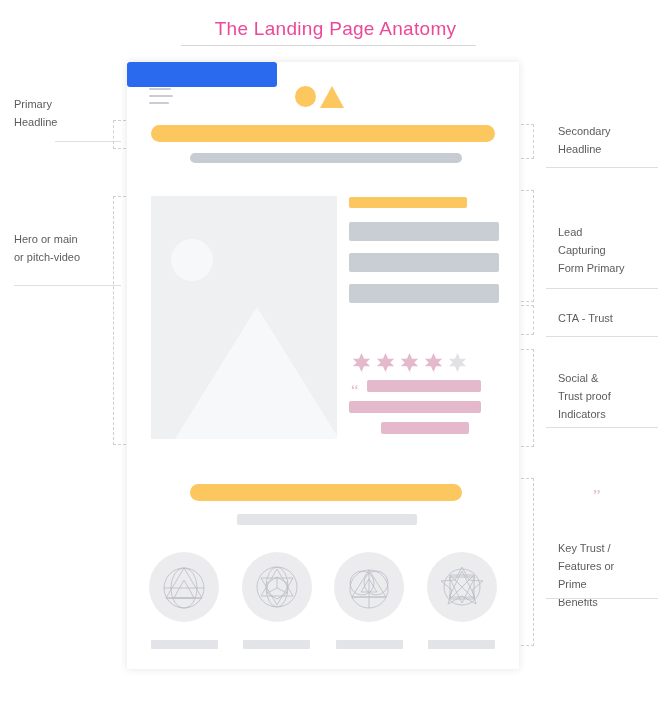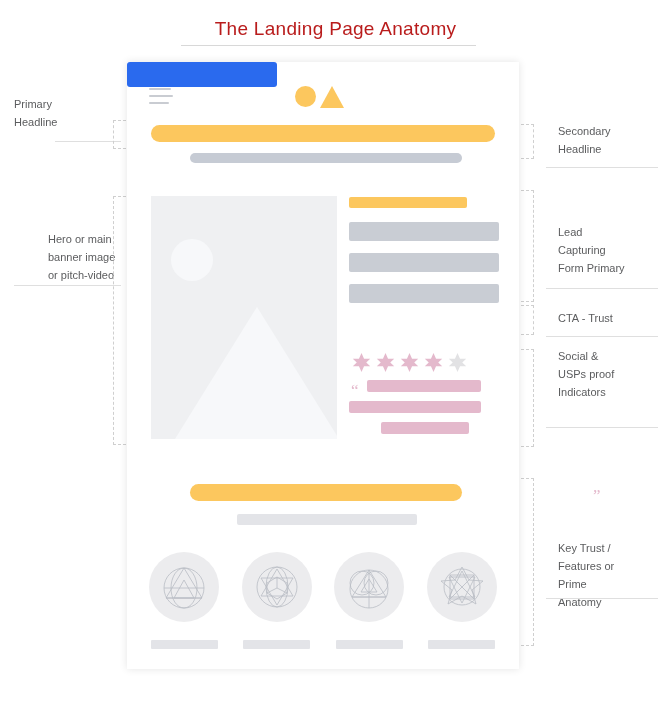--- a/index.html
+++ b/index.html
@@ -20,21 +20,21 @@
   }
 
   
   .page-title {
     position: absolute;
     left: 0;
     top: 18px;
     width: 671px;
     text-align: center;
     font-size: 19px;
-    color: #b91c1c;
+    color: #ec4899;
     letter-spacing: .3px;
     font-weight: 400;
   }
   .title-rule {
     position: absolute;
     left: 181px;
     top: 45px;
     width: 295px;
     height: 1px;
     background: #d8d8d8;
@@ -239,23 +239,22 @@
   <div class="page-title">The Landing Page Anatomy</div>
   <div class="title-rule"></div>
 
   <div class="ann" style="left:14px; top:95px; width:96px;">
     <div>Primary</div>
     <div>Headline</div>
   </div>
   <div class="ann-rule" style="left:55px; top:141px; width:66px;"></div>
   <div class="bracket bracket-l" style="left:113px; top:120px; width:17px; height:27px;"></div>
 
-  <div class="ann" style="left:14px; top:230px; width:108px;margin-left:34px;">
+  <div class="ann" style="left:14px; top:230px; width:108px;">
     <div>Hero or main</div>
-    <div>banner image</div>
     <div>or pitch-video</div>
   </div>
   <div class="ann-rule" style="left:14px; top:285px; width:107px;"></div>
   <div class="bracket bracket-l" style="left:113px; top:196px; width:17px; height:247px;"></div>
 
   <div class="bracket bracket-r" style="left:516px; top:124px; width:17px; height:33px;"></div>
   <div class="ann" style="left:558px; top:122px; width:100px;">
     <div>Secondary</div>
     <div>Headline</div>
   </div>
@@ -269,33 +268,33 @@
   </div>
   <div class="ann-rule" style="left:546px; top:288px; width:112px;"></div>
 
   <div class="bracket bracket-r" style="left:516px; top:305px; width:17px; height:28px;"></div>
   <div class="ann" style="left:558px; top:309px; width:104px;">
     <div>CTA - Trust</div>
   </div>
   <div class="ann-rule" style="left:546px; top:336px; width:112px;"></div>
 
   <div class="bracket bracket-r" style="left:516px; top:349px; width:17px; height:96px;"></div>
-  <div class="ann" style="left:558px; top:347px; width:104px;">
+  <div class="ann" style="left:558px; top:369px; width:104px;">
     <div>Social &amp;</div>
-    <div>USPs proof</div>
+    <div>Trust proof</div>
     <div>Indicators</div>
   </div>
   <div class="ann-rule" style="left:546px; top:427px; width:112px;"></div>
 
   <div class="bracket bracket-r" style="left:516px; top:478px; width:17px; height:166px;"></div>
   <div class="ann" style="left:558px; top:539px; width:104px;">
     <div>Key Trust /</div>
     <div>Features or</div>
     <div>Prime</div>
-    <div>Anatomy</div>
+    <div>Benefits</div>
   </div>
   <div class="ann-rule" style="left:546px; top:598px; width:112px;"></div>
 
   <div class="mockup">
 
     <div class="hamburger">
       <i></i>
       <i></i>
       <i></i>
     </div>

